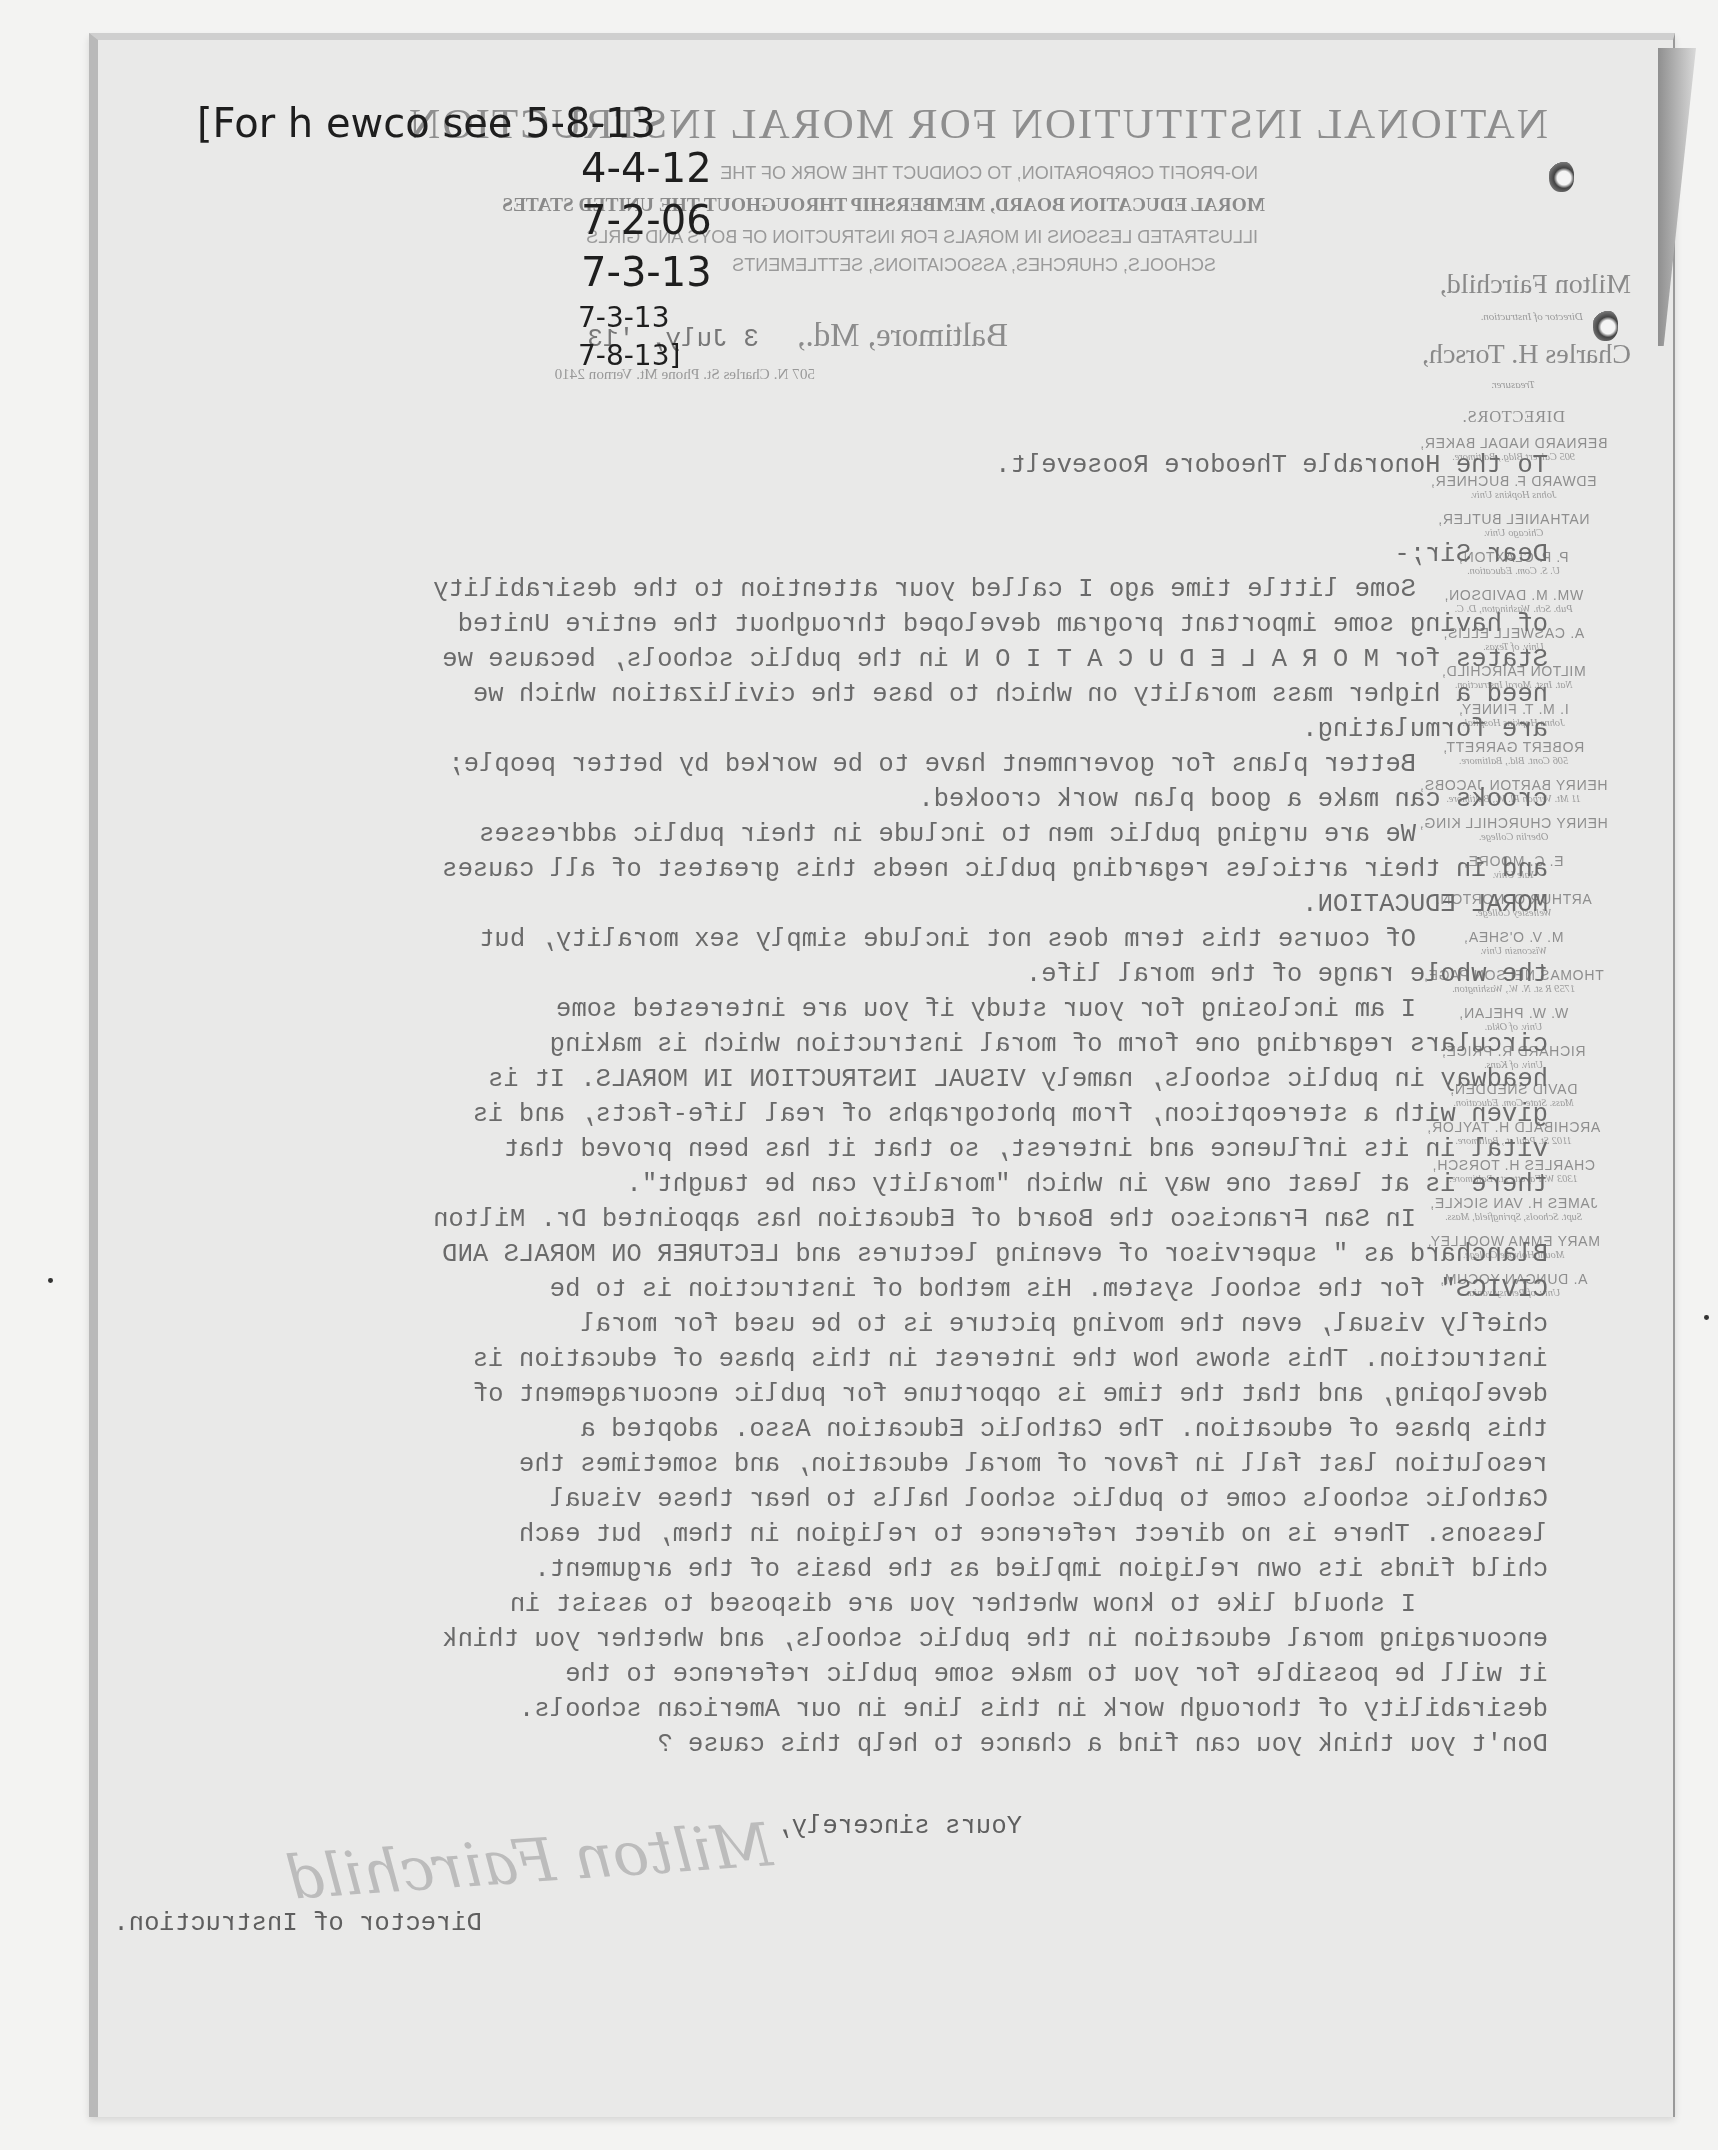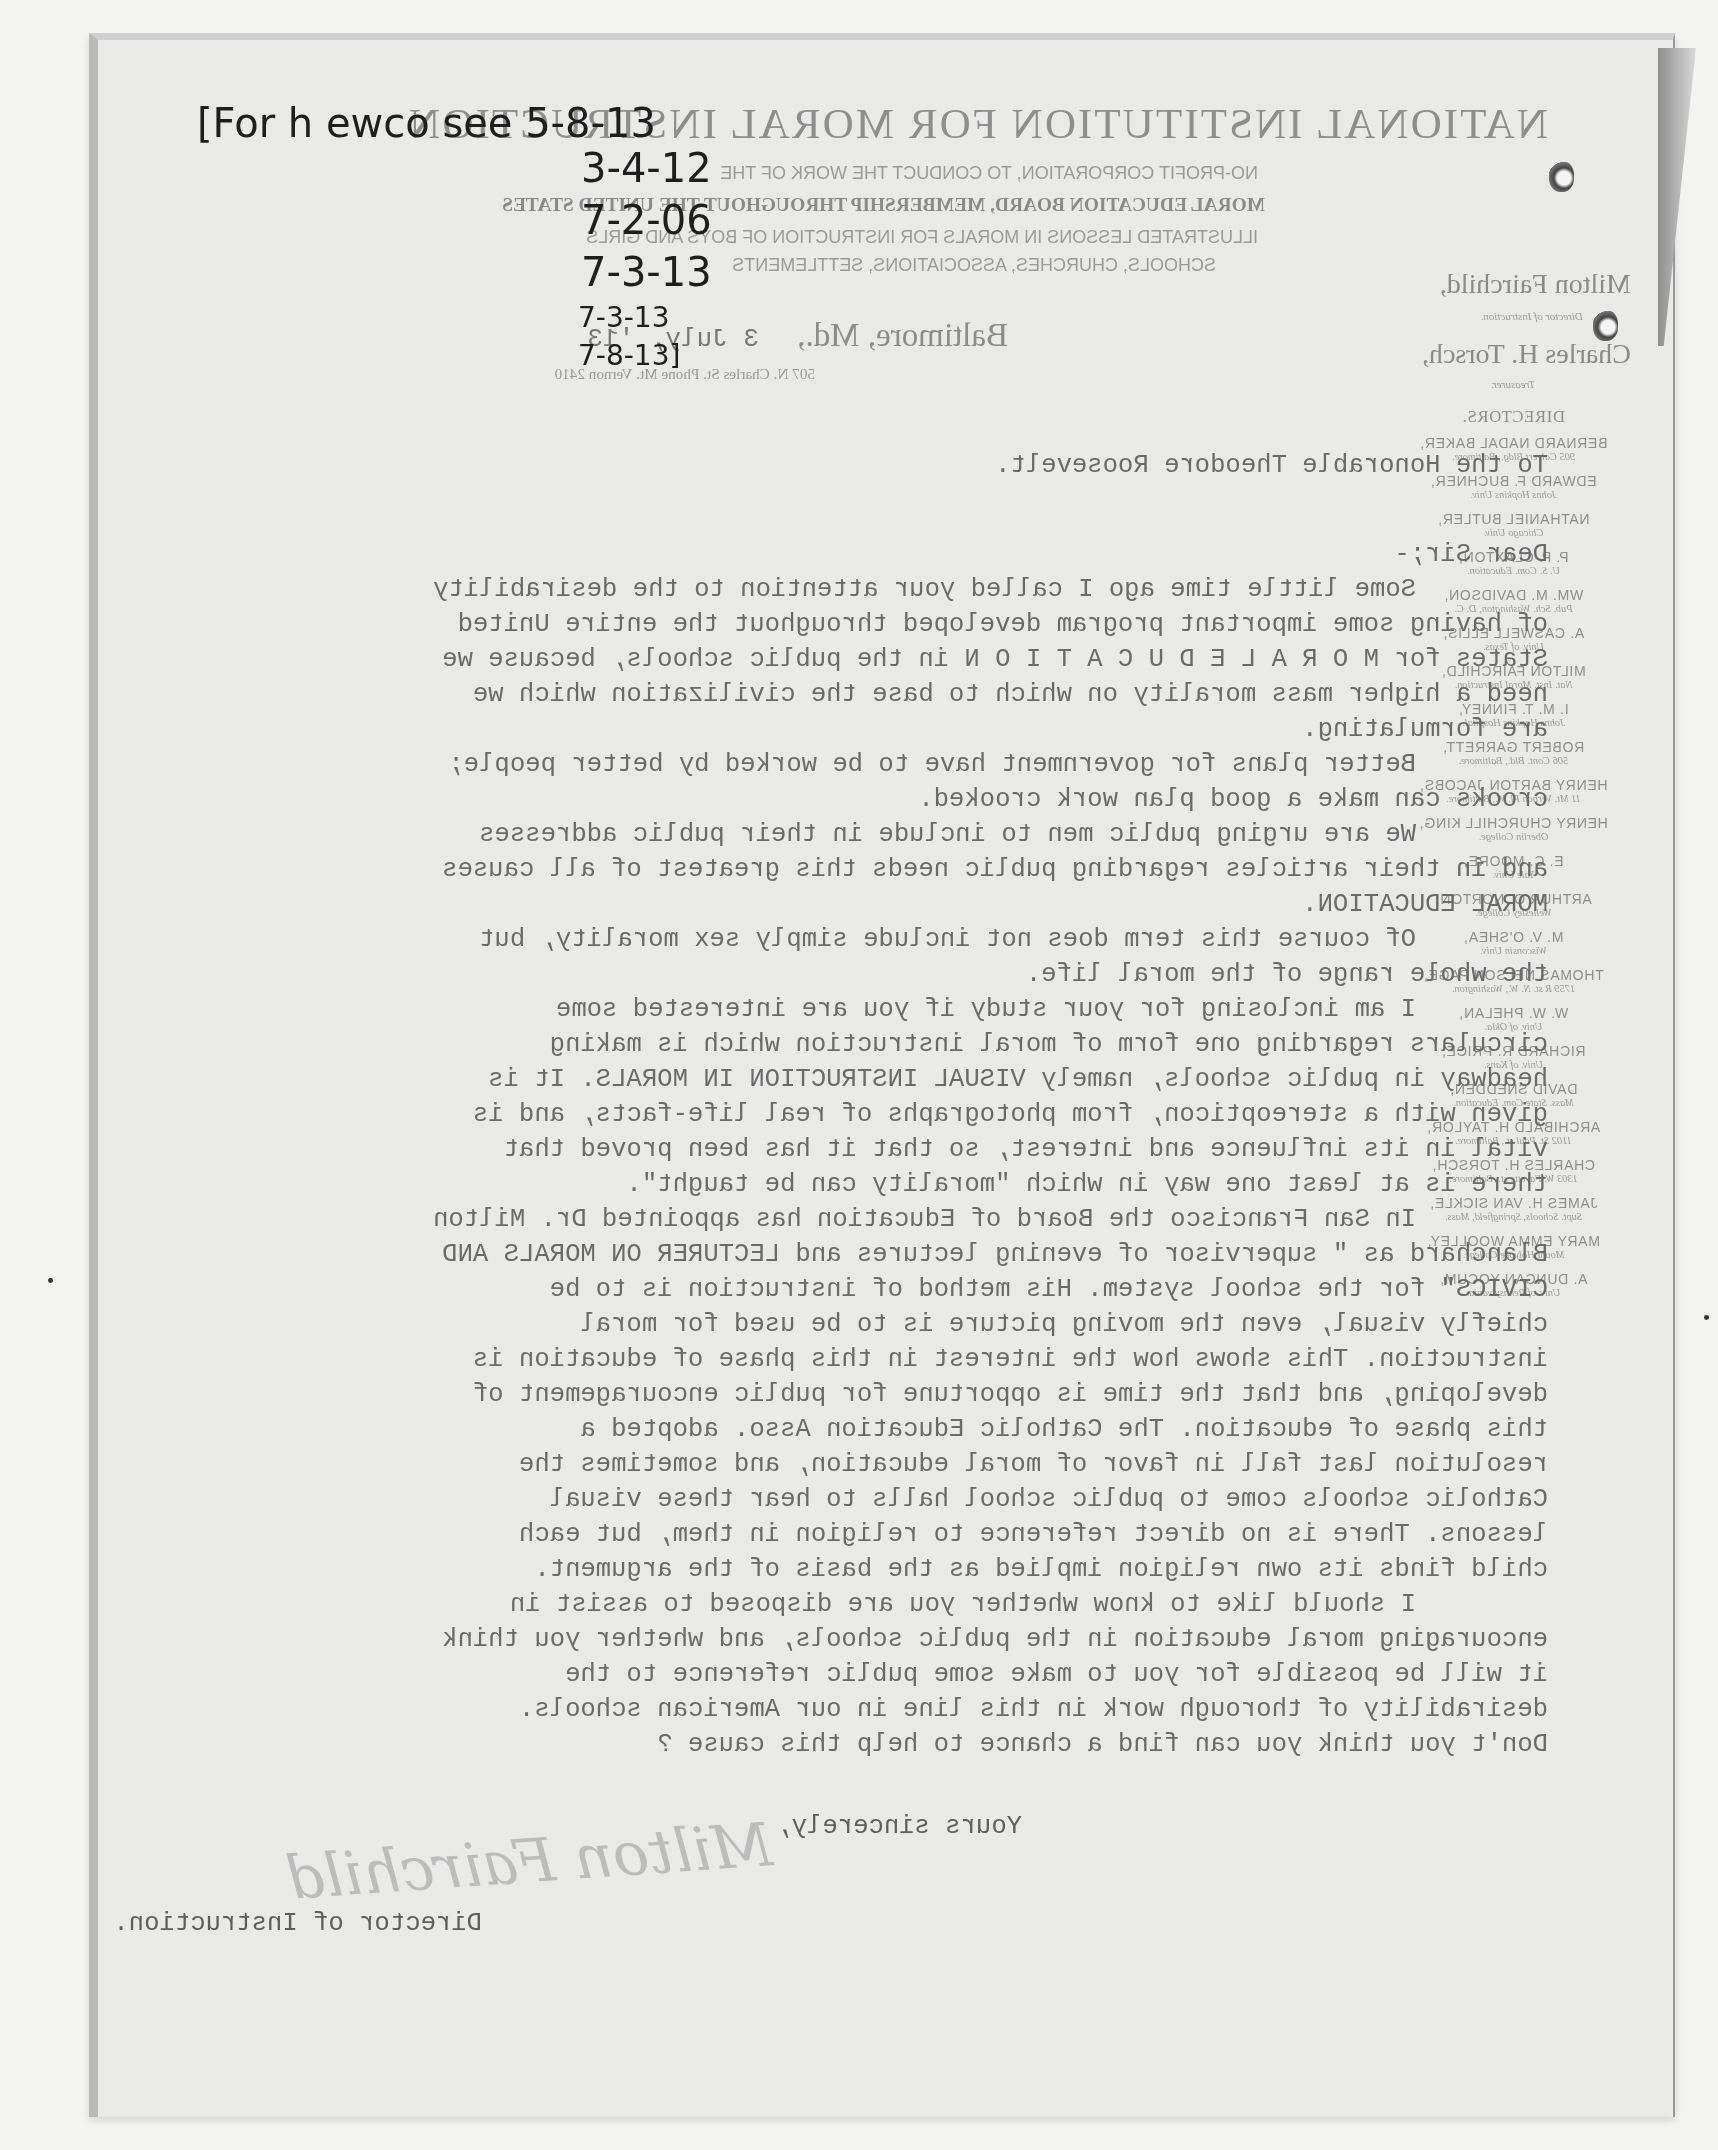--- a/index.html
+++ b/index.html
@@ -235,21 +235,21 @@
 
     <div class="closing" style="left:651px;">Yours sincerely,</div>
     <div class="signature" style="left:900px;">Milton Fairchild</div>
     <div class="sig-title">Director of Instruction.</div>
   </div>
 </div>
 
 <div class="edge-shadow"></div>
 
 <div class="hand" style="left:197px;top:100px;">[For h ewco see 5-8-13</div>
-<div class="hand" style="left:581px;top:145px;">3-4-12</div>
+<div class="hand" style="left:581px;top:145px;">4-4-12</div>
 <div class="hand" style="left:581px;top:197px;">7-2-06</div>
 <div class="hand" style="left:581px;top:249px;">7-3-13</div>
 <div class="hand" style="left:578px;top:301px;font-size:28px;">7-3-13</div>
 <div class="hand" style="left:578px;top:339px;font-size:28px;">7-8-13]</div>
 
 <div class="hole" style="left:1549px;top:161px;"></div>
 <div class="hole" style="left:1593px;top:310px;"></div>
 <div class="dot" style="left:48px;top:1278px;"></div>
 <div class="dot" style="left:1704px;top:1315px;"></div>
 

